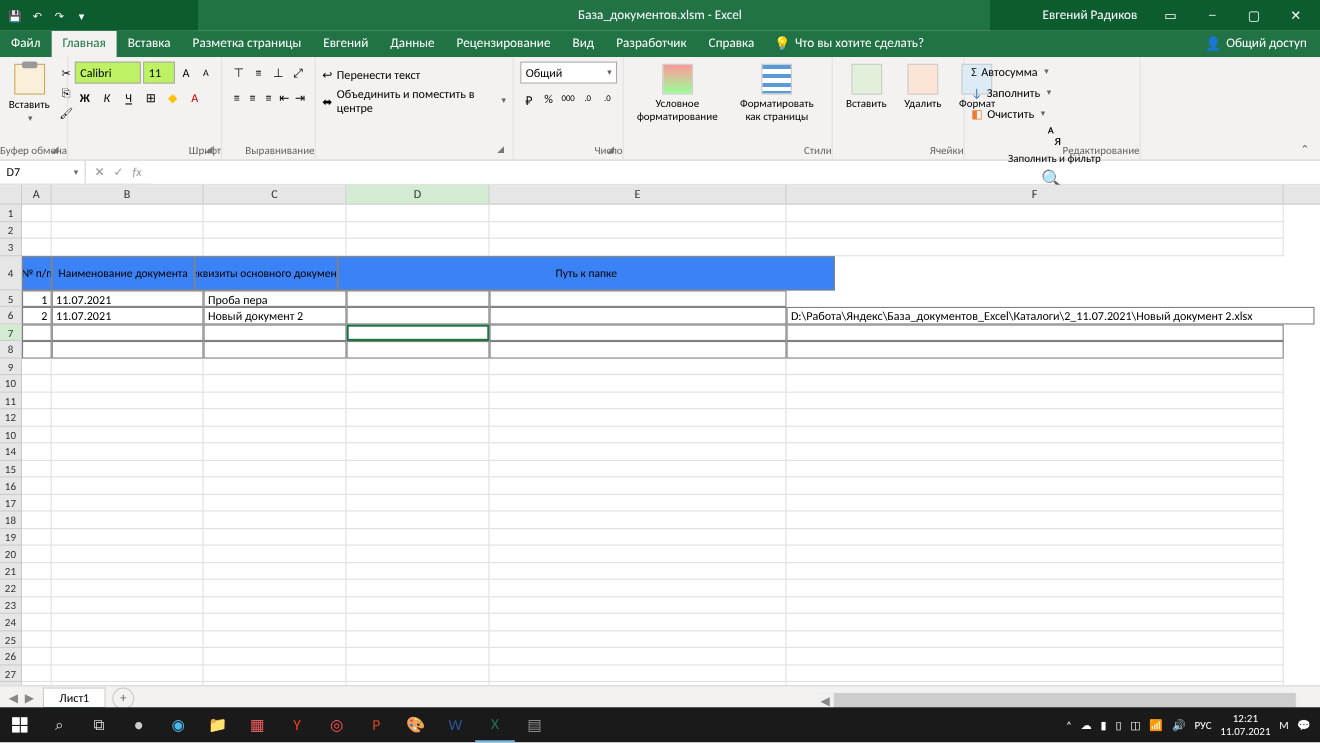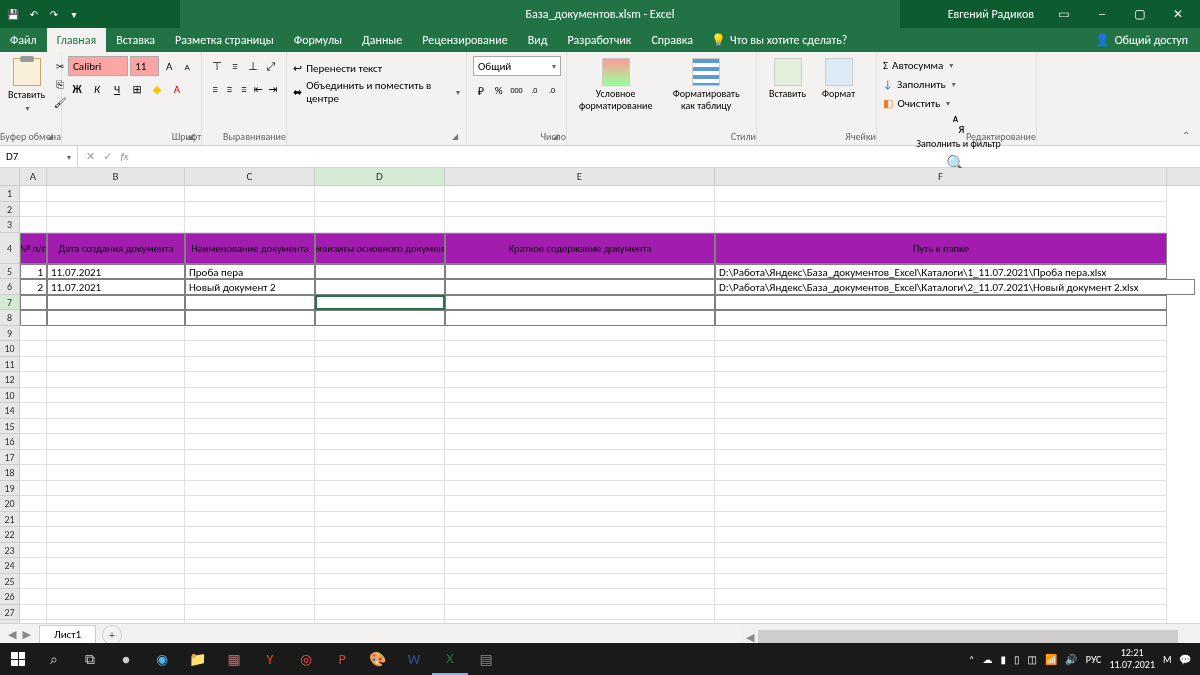--- a/index.html
+++ b/index.html
@@ -21,21 +21,21 @@
 .rg-label{font-size:10px;color:#666;text-align:right;position:absolute;bottom:2px;left:0;right:0}
 .rg-content{flex:1;display:flex;gap:4px}
 .clipboard-grp{width:62px}
 .paste-btn{display:flex;flex-direction:column;align-items:center;gap:2px;padding:2px}
 .paste-icon{width:28px;height:28px;background:#faf0d9;border:1px solid #c9a961;position:relative}
 .paste-icon::before{content:"";position:absolute;top:-3px;left:6px;width:14px;height:6px;background:#999;border-radius:2px}
 .mini-btns{display:flex;flex-direction:column;gap:2px;padding-top:2px}
 .mini-btn{width:18px;height:16px;display:flex;align-items:center;justify-content:center;font-size:10px}
 .font-grp{width:140px}
 .font-row{display:flex;gap:2px;margin-bottom:3px}
-.font-select{background:#fca5a5;border:1px solid #ababab;height:20px;font-size:11px;padding:0 4px;display:flex;align-items:center}
+.font-select{background:#bef264;border:1px solid #ababab;height:20px;font-size:11px;padding:0 4px;display:flex;align-items:center}
 .fs-name{width:68px}
 .fs-size{width:32px}
 .font-btn{width:18px;height:20px;display:flex;align-items:center;justify-content:center;border:1px solid transparent}
 .align-grp{width:85px}
 .align-row{display:flex;gap:0px;margin-bottom:3px}
 .wrap-grp{width:180px}
 .wrap-row{display:flex;align-items:center;gap:4px;height:24px;font-size:11px}
 .num-grp{width:100px}
 .num-select{background:#fff;border:1px solid #ababab;height:20px;width:88px;padding:0 4px;display:flex;align-items:center;font-size:11px}
 .styles-grp{width:190px}
@@ -53,21 +53,21 @@
 .grid-area{height:455px;display:flex;background:#fff;position:relative}
 .row-headers{width:20px;background:#e6e6e6;border-right:1px solid #ccc}
 .corner{height:18px;border-bottom:1px solid #ccc;background:#e6e6e6}
 .row-hdr{height:15.5px;border-bottom:1px solid #ccc;text-align:center;font-size:10px;color:#333;line-height:15.5px}
 .grid-main{flex:1;overflow:hidden;position:relative}
 .col-headers{height:18px;display:flex;background:#e6e6e6;border-bottom:1px solid #ccc}
 .col-hdr{border-right:1px solid #ccc;text-align:center;font-size:11px;color:#333;line-height:18px}
 .cells{position:relative}
 .cell-row{display:flex;height:15.5px}
 .cell{border-right:1px solid #e0e0e0;border-bottom:1px solid #e0e0e0;font-size:11px;padding:0 3px;overflow:hidden;white-space:nowrap;line-height:15px}
-.hdr-cell{background:#a21caf;border:1px solid #808080!important;text-align:center;display:flex;align-items:center;justify-content:center;font-size:10.5px}
+.hdr-cell{background:#3b82f6;border:1px solid #808080!important;text-align:center;display:flex;align-items:center;justify-content:center;font-size:10.5px}
 .data-cell{border:1px solid #808080!important}
 .selected-cell{border:2px solid #217346!important;position:relative;z-index:5}
 .col-d-sel{background:#d3ebd3}
 .sheet-tabs{height:22px;border-top:1px solid #d4d4d4;display:flex;align-items:center;background:#f3f2f1;position:relative}
 .tab-nav{display:flex;padding:0 8px;gap:6px;color:#888}
 .sheet-tab{background:#fff;border:1px solid #ccc;border-bottom:2px solid #217346;padding:2px 14px;font-size:11px;height:20px}
 .add-sheet{width:20px;height:20px;display:flex;align-items:center;justify-content:center;color:#666;border:1px solid #ccc;border-radius:50%;margin-left:6px;font-size:12px}
 .hscroll{position:absolute;right:18px;bottom:0;width:440px;height:16px;background:#f0f0f0;display:flex;align-items:center}
 .hscroll-track{flex:1;height:14px;background:#e8e8e8;position:relative}
 .hscroll-thumb{position:absolute;left:0;width:420px;height:14px;background:#cdcdcd}
@@ -107,21 +107,21 @@
     <div class="tb-btn">▢</div>
     <div class="tb-btn tb-close">✕</div>
   </div>
 </div>
 
 <div class="menubar">
   <div class="menu-item">Файл</div>
   <div class="menu-item active">Главная</div>
   <div class="menu-item">Вставка</div>
   <div class="menu-item">Разметка страницы</div>
-  <div class="menu-item">Формулы</div>
+  <div class="menu-item">Евгений</div>
   <div class="menu-item">Данные</div>
   <div class="menu-item">Рецензирование</div>
   <div class="menu-item">Вид</div>
   <div class="menu-item">Разработчик</div>
   <div class="menu-item">Справка</div>
   <div class="menu-tell">
     <span>💡</span>
     <span>Что вы хотите сделать?</span>
   </div>
   <div class="menu-share">
@@ -220,31 +220,35 @@
   </div>
 
   <div class="ribbon-group styles-grp">
     <div class="rg-content">
       <div class="style-btn">
         <div class="style-icon" style="background:linear-gradient(#f99,#9f9)"></div>
         <span>Условное форматирование</span>
       </div>
       <div class="style-btn">
         <div class="style-icon" style="background:repeating-linear-gradient(#5b9bd5 0 4px,#fff 4px 8px)"></div>
-        <span>Форматировать как таблицу</span>
+        <span>Форматировать как страницы</span>
       </div>
     </div>
     <div class="rg-label">Стили</div>
   </div>
 
   <div class="ribbon-group cells-grp">
     <div class="rg-content">
       <div class="style-btn">
         <div class="style-icon" style="background:#e2efda"></div>
         <span>Вставить</span>
+      </div>
+      <div class="style-btn">
+        <div class="style-icon" style="background:#fce4d6"></div>
+        <span>Удалить</span>
       </div>
       <div class="style-btn">
         <div class="style-icon" style="background:#ddebf7"></div>
         <span>Формат</span>
       </div>
     </div>
     <div class="rg-label">Ячейки</div>
   </div>
 
   <div class="ribbon-group edit-grp">
@@ -354,34 +358,31 @@
           <div class="cell" style="width:27px"></div>
           <div class="cell" style="width:138px"></div>
           <div class="cell" style="width:130px"></div>
           <div class="cell" style="width:130px"></div>
           <div class="cell" style="width:270px"></div>
           <div class="cell" style="width:452px"></div>
         </div>
 
       <div class="cell-row row4">
         <div class="cell hdr-cell" style="width:27px">№ п/п</div>
-        <div class="cell hdr-cell" style="width:138px">Дата создания документа</div>
         <div class="cell hdr-cell" style="width:130px">Наименование документа</div>
         <div class="cell hdr-cell" style="width:130px">Реквизиты основного документа</div>
-        <div class="cell hdr-cell" style="width:270px">Краткое содержание документа</div>
         <div class="cell hdr-cell" style="width:452px">Путь к папке</div>
       </div>
 
       <div class="cell-row">
         <div class="cell data-cell" style="width:27px;text-align:right">1</div>
         <div class="cell data-cell" style="width:138px">11.07.2021</div>
         <div class="cell data-cell" style="width:130px">Проба пера</div>
         <div class="cell data-cell" style="width:130px"></div>
         <div class="cell data-cell" style="width:270px"></div>
-        <div class="cell data-cell" style="width:452px">D:\Работа\Яндекс\База_документов_Excel\Каталоги\1_11.07.2021\Проба пера.xlsx</div>
       </div>
 
       <div class="cell-row">
         <div class="cell data-cell" style="width:27px;text-align:right">2</div>
         <div class="cell data-cell" style="width:138px">11.07.2021</div>
         <div class="cell data-cell" style="width:130px">Новый документ 2</div>
         <div class="cell data-cell" style="width:130px"></div>
         <div class="cell data-cell" style="width:270px"></div>
         <div class="cell data-cell" style="width:480px">D:\Работа\Яндекс\База_документов_Excel\Каталоги\2_11.07.2021\Новый документ 2.xlsx</div>
       </div>

